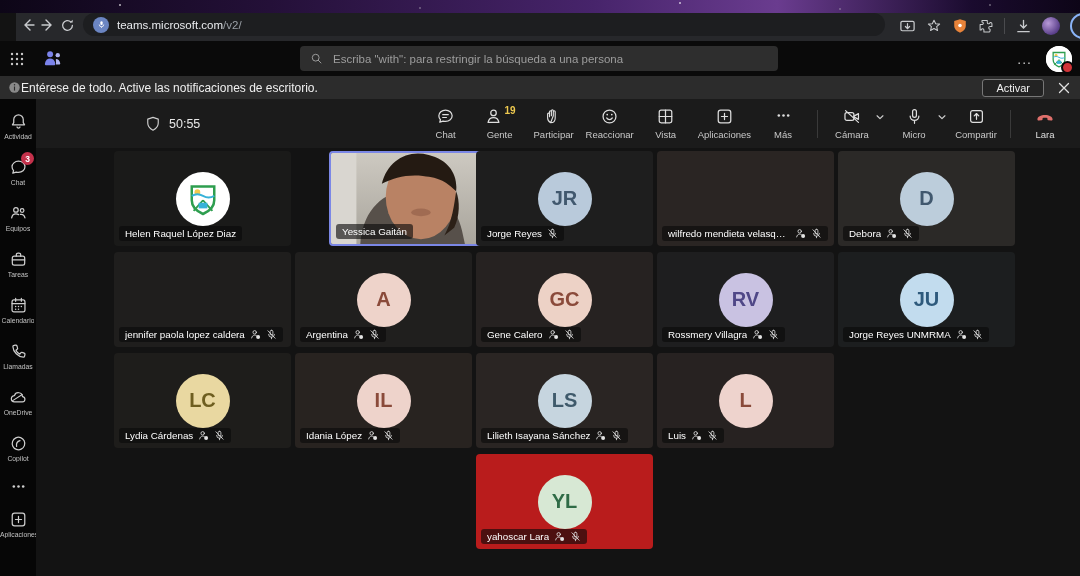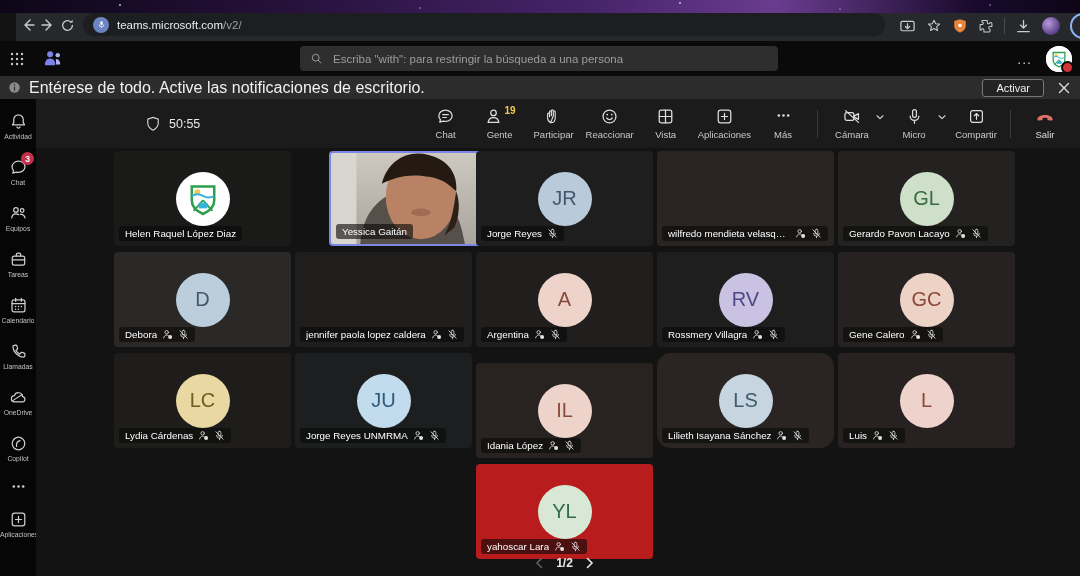--- a/index.html
+++ b/index.html
@@ -44,21 +44,21 @@
   .search-wrap input::placeholder{color:#9d9d9d}
   .hdr-right{position:absolute;right:8px;top:0;height:35px;display:flex;align-items:center;gap:14px}
   .hdr-more{color:#c8c8c8;font-size:14px;letter-spacing:1px;cursor:pointer}
   .hdr-avatar{width:26px;height:26px;border-radius:50%;position:relative;cursor:pointer;background:#fff;overflow:visible}
   .hdr-avatar .status{position:absolute;right:-2px;bottom:-2px;width:9px;height:9px;border-radius:50%;
     background:#d13438;border:2px solid #0a0a0a}
 
   
   .banner{position:absolute;top:76px;left:0;width:1080px;height:23px;background:#2c2c2c;
     display:flex;align-items:center;color:#f0f0f0}
-  .banner-text{font-size:16px;margin-left:8px}
+  .banner-text{font-size:12px;}
   .banner-btn{margin-left:auto;border:1px solid #777;background:#232323;color:#f0f0f0;
     font-size:11px;padding:2px 13px;border-radius:3px;cursor:pointer;font-family:"Liberation Sans",sans-serif}
   .banner-close{margin:0 10px 0 14px;cursor:pointer;color:#e0e0e0}
 
   
   .sidebar{position:absolute;left:0;top:99px;width:36px;height:477px;background:#060606;
     display:flex;flex-direction:column;padding-top:4px}
   .sb-item{position:relative;height:46px;display:flex;flex-direction:column;align-items:center;
     justify-content:center;gap:2px;color:#cfcfcf;cursor:pointer}
   .sb-item.no-label{height:30px}
@@ -85,21 +85,21 @@
   .meet-toolbar .edge-pad{width:8px}
 
   
   .stage{position:absolute;left:36px;top:148px;width:1044px;height:428px;background:#131313}
   .grid{position:absolute;left:78px;top:3px;display:grid;grid-template-columns:repeat(5,177px);
     gap:6px 4px}
   .tile{width:177px;height:95px;border-radius:4px;position:relative;box-sizing:border-box;cursor:pointer}
   .tile.speaking{border:2px solid #7b87e6;overflow:hidden}
   .avatar-circle{position:absolute;left:50%;top:50%;transform:translate(-50%,-50%);
     width:54px;height:54px;border-radius:50%;display:flex;align-items:center;justify-content:center;
-    font-size:20px;font-weight:normal}
+    font-size:20px;font-weight:bold}
   .logo-avatar{position:absolute;left:50%;top:50%;transform:translate(-50%,-50%);width:54px;height:54px;
     border-radius:50%;background:#fff;display:flex;align-items:center;justify-content:center;overflow:hidden}
   .name-pill{position:absolute;left:5px;bottom:5px;max-width:166px;background:rgba(10,10,10,.62);
     border-radius:3px;padding:2px 6px;display:flex;align-items:flex-start;gap:5px;box-sizing:border-box}
   .name-pill .pname{color:#fff;font-size:9.8px;white-space:nowrap;overflow:hidden;text-overflow:ellipsis}
   .name-pill .ic{color:#e3e3e3;flex:0 0 auto}
   .videoframe{position:absolute;inset:0;width:100%;height:100%}
 
   .pagination{position:absolute;left:78px;top:408px;width:901px;display:flex;align-items:center;
     justify-content:center;gap:12px;color:#e8e8e8}
@@ -512,21 +512,21 @@
   <span class="tb-sep"></span>
   <div id="leave-slot" style="display:flex;align-items:center">
   <div class="tb-item leave">
     <span class="icon-row" style="color:#e0706c">
           <span class="ic">
             <svg width="22" height="19" viewBox="0 0 22 20">
               <path d="M3 12.8c0-2.6 3.7-4.5 8-4.5s8 1.9 8 4.5c0 .9-.6 1.6-1.5 1.5l-2.7-.3c-.7-.1-1.3-.7-1.3-1.4v-1.1c-.8-.2-1.6-.3-2.5-.3s-1.7.1-2.5.3v1.1c0 .7-.6 1.3-1.3 1.4l-2.7.3c-.9.1-1.5-.6-1.5-1.5z" fill="currentColor"></path>
             </svg>
           </span>
         </span>
-    <span class="tb-label">Salir</span>
+    <span class="tb-label">Lara</span>
   </div>
     </div>
   <div class="edge-pad"></div>
 </div>
 
 <div class="stage">
   <div class="grid" id="grid">
       <div class="tile" style="background:#1a1a19;">
     <span class="logo-avatar">
           <svg width="50" height="50" viewBox="0 0 40 40">
@@ -587,40 +587,20 @@
           </span>
           <span class="ic">
             <svg width="11" height="11" viewBox="0 0 16 16">
               <rect x="6" y="1.8" width="4" height="7" rx="2" stroke="currentColor" fill="none" stroke-linecap="round" stroke-linejoin="round" stroke-width="1.2"></rect>
               <path d="M3.8 7.8a4.2 4.2 0 0 0 8.4 0M8 12v2.2" stroke="currentColor" fill="none" stroke-linecap="round" stroke-linejoin="round" stroke-width="1.2"></path>
               <path d="M2.8 2.6 13.2 13.4" stroke="currentColor" fill="none" stroke-linecap="round" stroke-linejoin="round" stroke-width="1.2"></path>
             </svg>
           </span>
     </div>
   </div>
-      <div class="tile" style="background:#232221;">
-    <span class="avatar-circle" style="background:#cfe0ca;color:#3c6b40">GL</span>
-    <div class="name-pill">
-      <span class="pname">Gerardo Pavon Lacayo</span>
-          <span class="ic">
-            <svg width="11" height="11" viewBox="0 0 16 16">
-              <circle cx="6.8" cy="4.8" r="2.5" stroke="currentColor" fill="none" stroke-linecap="round" stroke-linejoin="round" stroke-width="1.2"></circle>
-              <path d="M2.4 13c.6-2.7 2.2-4.1 4.4-4.1.9 0 1.7.2 2.4.6" stroke="currentColor" fill="none" stroke-linecap="round" stroke-linejoin="round" stroke-width="1.2"></path>
-              <circle cx="11.8" cy="11.6" r="2.9" fill="currentColor"></circle>
-            </svg>
-          </span>
-          <span class="ic">
-            <svg width="11" height="11" viewBox="0 0 16 16">
-              <rect x="6" y="1.8" width="4" height="7" rx="2" stroke="currentColor" fill="none" stroke-linecap="round" stroke-linejoin="round" stroke-width="1.2"></rect>
-              <path d="M3.8 7.8a4.2 4.2 0 0 0 8.4 0M8 12v2.2" stroke="currentColor" fill="none" stroke-linecap="round" stroke-linejoin="round" stroke-width="1.2"></path>
-              <path d="M2.8 2.6 13.2 13.4" stroke="currentColor" fill="none" stroke-linecap="round" stroke-linejoin="round" stroke-width="1.2"></path>
-            </svg>
-          </span>
-    </div>
-  </div>
       <div class="tile" style="background:#2b2927;">
     <span class="avatar-circle" style="background:#bccddb;color:#41586e">D</span>
     <div class="name-pill">
       <span class="pname">Debora</span>
           <span class="ic">
             <svg width="11" height="11" viewBox="0 0 16 16">
               <circle cx="6.8" cy="4.8" r="2.5" stroke="currentColor" fill="none" stroke-linecap="round" stroke-linejoin="round" stroke-width="1.2"></circle>
               <path d="M2.4 13c.6-2.7 2.2-4.1 4.4-4.1.9 0 1.7.2 2.4.6" stroke="currentColor" fill="none" stroke-linecap="round" stroke-linejoin="round" stroke-width="1.2"></path>
               <circle cx="11.8" cy="11.6" r="2.9" fill="currentColor"></circle>
             </svg>
@@ -666,44 +646,64 @@
           </span>
           <span class="ic">
             <svg width="11" height="11" viewBox="0 0 16 16">
               <rect x="6" y="1.8" width="4" height="7" rx="2" stroke="currentColor" fill="none" stroke-linecap="round" stroke-linejoin="round" stroke-width="1.2"></rect>
               <path d="M3.8 7.8a4.2 4.2 0 0 0 8.4 0M8 12v2.2" stroke="currentColor" fill="none" stroke-linecap="round" stroke-linejoin="round" stroke-width="1.2"></path>
               <path d="M2.8 2.6 13.2 13.4" stroke="currentColor" fill="none" stroke-linecap="round" stroke-linejoin="round" stroke-width="1.2"></path>
             </svg>
           </span>
     </div>
   </div>
+      <div class="tile" style="background:#262221;">
+    <span class="avatar-circle" style="background:#edd2c6;color:#8a4a3a">GC</span>
+    <div class="name-pill">
+      <span class="pname">Gene Calero</span>
+          <span class="ic">
+            <svg width="11" height="11" viewBox="0 0 16 16">
+              <circle cx="6.8" cy="4.8" r="2.5" stroke="currentColor" fill="none" stroke-linecap="round" stroke-linejoin="round" stroke-width="1.2"></circle>
+              <path d="M2.4 13c.6-2.7 2.2-4.1 4.4-4.1.9 0 1.7.2 2.4.6" stroke="currentColor" fill="none" stroke-linecap="round" stroke-linejoin="round" stroke-width="1.2"></path>
+              <circle cx="11.8" cy="11.6" r="2.9" fill="currentColor"></circle>
+            </svg>
+          </span>
+          <span class="ic">
+            <svg width="11" height="11" viewBox="0 0 16 16">
+              <rect x="6" y="1.8" width="4" height="7" rx="2" stroke="currentColor" fill="none" stroke-linecap="round" stroke-linejoin="round" stroke-width="1.2"></rect>
+              <path d="M3.8 7.8a4.2 4.2 0 0 0 8.4 0M8 12v2.2" stroke="currentColor" fill="none" stroke-linecap="round" stroke-linejoin="round" stroke-width="1.2"></path>
+              <path d="M2.8 2.6 13.2 13.4" stroke="currentColor" fill="none" stroke-linecap="round" stroke-linejoin="round" stroke-width="1.2"></path>
+            </svg>
+          </span>
+    </div>
+  </div>
       <div class="tile" style="background:#1e1e1f;">
     <span class="avatar-circle" style="background:#c9c2e2;color:#4f4787">RV</span>
     <div class="name-pill">
       <span class="pname">Rossmery Villagra</span>
           <span class="ic">
             <svg width="11" height="11" viewBox="0 0 16 16">
               <circle cx="6.8" cy="4.8" r="2.5" stroke="currentColor" fill="none" stroke-linecap="round" stroke-linejoin="round" stroke-width="1.2"></circle>
               <path d="M2.4 13c.6-2.7 2.2-4.1 4.4-4.1.9 0 1.7.2 2.4.6" stroke="currentColor" fill="none" stroke-linecap="round" stroke-linejoin="round" stroke-width="1.2"></path>
               <circle cx="11.8" cy="11.6" r="2.9" fill="currentColor"></circle>
             </svg>
           </span>
           <span class="ic">
             <svg width="11" height="11" viewBox="0 0 16 16">
               <rect x="6" y="1.8" width="4" height="7" rx="2" stroke="currentColor" fill="none" stroke-linecap="round" stroke-linejoin="round" stroke-width="1.2"></rect>
               <path d="M3.8 7.8a4.2 4.2 0 0 0 8.4 0M8 12v2.2" stroke="currentColor" fill="none" stroke-linecap="round" stroke-linejoin="round" stroke-width="1.2"></path>
               <path d="M2.8 2.6 13.2 13.4" stroke="currentColor" fill="none" stroke-linecap="round" stroke-linejoin="round" stroke-width="1.2"></path>
             </svg>
           </span>
     </div>
   </div>
-      <div class="tile" style="background:#262221;">
-    <span class="avatar-circle" style="background:#edd2c6;color:#8a4a3a">GC</span>
-    <div class="name-pill">
-      <span class="pname">Gene Calero</span>
+      <div class="tile" style="background:#1c1e1f;">
+    <span class="avatar-circle" style="background:#c2dcee;color:#2e5a7c">JU</span>
+    <div class="name-pill">
+      <span class="pname">Jorge Reyes UNMRMA</span>
           <span class="ic">
             <svg width="11" height="11" viewBox="0 0 16 16">
               <circle cx="6.8" cy="4.8" r="2.5" stroke="currentColor" fill="none" stroke-linecap="round" stroke-linejoin="round" stroke-width="1.2"></circle>
               <path d="M2.4 13c.6-2.7 2.2-4.1 4.4-4.1.9 0 1.7.2 2.4.6" stroke="currentColor" fill="none" stroke-linecap="round" stroke-linejoin="round" stroke-width="1.2"></path>
               <circle cx="11.8" cy="11.6" r="2.9" fill="currentColor"></circle>
             </svg>
           </span>
           <span class="ic">
             <svg width="11" height="11" viewBox="0 0 16 16">
               <rect x="6" y="1.8" width="4" height="7" rx="2" stroke="currentColor" fill="none" stroke-linecap="round" stroke-linejoin="round" stroke-width="1.2"></rect>
@@ -726,61 +726,41 @@
           </span>
           <span class="ic">
             <svg width="11" height="11" viewBox="0 0 16 16">
               <rect x="6" y="1.8" width="4" height="7" rx="2" stroke="currentColor" fill="none" stroke-linecap="round" stroke-linejoin="round" stroke-width="1.2"></rect>
               <path d="M3.8 7.8a4.2 4.2 0 0 0 8.4 0M8 12v2.2" stroke="currentColor" fill="none" stroke-linecap="round" stroke-linejoin="round" stroke-width="1.2"></path>
               <path d="M2.8 2.6 13.2 13.4" stroke="currentColor" fill="none" stroke-linecap="round" stroke-linejoin="round" stroke-width="1.2"></path>
             </svg>
           </span>
     </div>
   </div>
-      <div class="tile" style="background:#1c1e1f;">
-    <span class="avatar-circle" style="background:#c2dcee;color:#2e5a7c">JU</span>
-    <div class="name-pill">
-      <span class="pname">Jorge Reyes UNMRMA</span>
-          <span class="ic">
-            <svg width="11" height="11" viewBox="0 0 16 16">
-              <circle cx="6.8" cy="4.8" r="2.5" stroke="currentColor" fill="none" stroke-linecap="round" stroke-linejoin="round" stroke-width="1.2"></circle>
-              <path d="M2.4 13c.6-2.7 2.2-4.1 4.4-4.1.9 0 1.7.2 2.4.6" stroke="currentColor" fill="none" stroke-linecap="round" stroke-linejoin="round" stroke-width="1.2"></path>
-              <circle cx="11.8" cy="11.6" r="2.9" fill="currentColor"></circle>
-            </svg>
-          </span>
-          <span class="ic">
-            <svg width="11" height="11" viewBox="0 0 16 16">
-              <rect x="6" y="1.8" width="4" height="7" rx="2" stroke="currentColor" fill="none" stroke-linecap="round" stroke-linejoin="round" stroke-width="1.2"></rect>
-              <path d="M3.8 7.8a4.2 4.2 0 0 0 8.4 0M8 12v2.2" stroke="currentColor" fill="none" stroke-linecap="round" stroke-linejoin="round" stroke-width="1.2"></path>
-              <path d="M2.8 2.6 13.2 13.4" stroke="currentColor" fill="none" stroke-linecap="round" stroke-linejoin="round" stroke-width="1.2"></path>
-            </svg>
-          </span>
-    </div>
-  </div>
-      <div class="tile" style="background:#282320;margin-top:10px;">
+      <div class="tile" style="background:#282320;">
     <span class="avatar-circle" style="background:#eed3cb;color:#8a4a3a">IL</span>
     <div class="name-pill">
       <span class="pname">Idania López</span>
           <span class="ic">
             <svg width="11" height="11" viewBox="0 0 16 16">
               <circle cx="6.8" cy="4.8" r="2.5" stroke="currentColor" fill="none" stroke-linecap="round" stroke-linejoin="round" stroke-width="1.2"></circle>
               <path d="M2.4 13c.6-2.7 2.2-4.1 4.4-4.1.9 0 1.7.2 2.4.6" stroke="currentColor" fill="none" stroke-linecap="round" stroke-linejoin="round" stroke-width="1.2"></path>
               <circle cx="11.8" cy="11.6" r="2.9" fill="currentColor"></circle>
             </svg>
           </span>
           <span class="ic">
             <svg width="11" height="11" viewBox="0 0 16 16">
               <rect x="6" y="1.8" width="4" height="7" rx="2" stroke="currentColor" fill="none" stroke-linecap="round" stroke-linejoin="round" stroke-width="1.2"></rect>
               <path d="M3.8 7.8a4.2 4.2 0 0 0 8.4 0M8 12v2.2" stroke="currentColor" fill="none" stroke-linecap="round" stroke-linejoin="round" stroke-width="1.2"></path>
               <path d="M2.8 2.6 13.2 13.4" stroke="currentColor" fill="none" stroke-linecap="round" stroke-linejoin="round" stroke-width="1.2"></path>
             </svg>
           </span>
     </div>
   </div>
-      <div class="tile" style="background:#2a2523;border-radius:14px;">
+      <div class="tile" style="background:#2a2523;">
     <span class="avatar-circle" style="background:#c6d5df;color:#3f5a6b">LS</span>
     <div class="name-pill">
       <span class="pname">Lilieth Isayana Sánchez</span>
           <span class="ic">
             <svg width="11" height="11" viewBox="0 0 16 16">
               <circle cx="6.8" cy="4.8" r="2.5" stroke="currentColor" fill="none" stroke-linecap="round" stroke-linejoin="round" stroke-width="1.2"></circle>
               <path d="M2.4 13c.6-2.7 2.2-4.1 4.4-4.1.9 0 1.7.2 2.4.6" stroke="currentColor" fill="none" stroke-linecap="round" stroke-linejoin="round" stroke-width="1.2"></path>
               <circle cx="11.8" cy="11.6" r="2.9" fill="currentColor"></circle>
             </svg>
           </span>
@@ -827,26 +807,13 @@
           <span class="ic">
             <svg width="11" height="11" viewBox="0 0 16 16">
               <rect x="6" y="1.8" width="4" height="7" rx="2" stroke="currentColor" fill="none" stroke-linecap="round" stroke-linejoin="round" stroke-width="1.2"></rect>
               <path d="M3.8 7.8a4.2 4.2 0 0 0 8.4 0M8 12v2.2" stroke="currentColor" fill="none" stroke-linecap="round" stroke-linejoin="round" stroke-width="1.2"></path>
               <path d="M2.8 2.6 13.2 13.4" stroke="currentColor" fill="none" stroke-linecap="round" stroke-linejoin="round" stroke-width="1.2"></path>
             </svg>
           </span>
     </div>
   </div>
     </div>
-  <div class="pagination">
-    <span class="pg-prev ic">
-      <svg width="10" height="12" viewBox="0 0 10 12">
-          <path d="M7.5 1.5 3 6l4.5 4.5" stroke="currentColor" stroke-width="1.6" fill="none" stroke-linecap="round"></path>
-        </svg>
-    </span>
-    <span class="pg-num">1/2</span>
-    <span class="pg-next ic">
-      <svg width="10" height="12" viewBox="0 0 10 12">
-          <path d="M2.5 1.5 7 6l-4.5 4.5" stroke="currentColor" stroke-width="1.6" fill="none" stroke-linecap="round"></path>
-        </svg>
-    </span>
-  </div>
 </div>
 
 </body></html>

